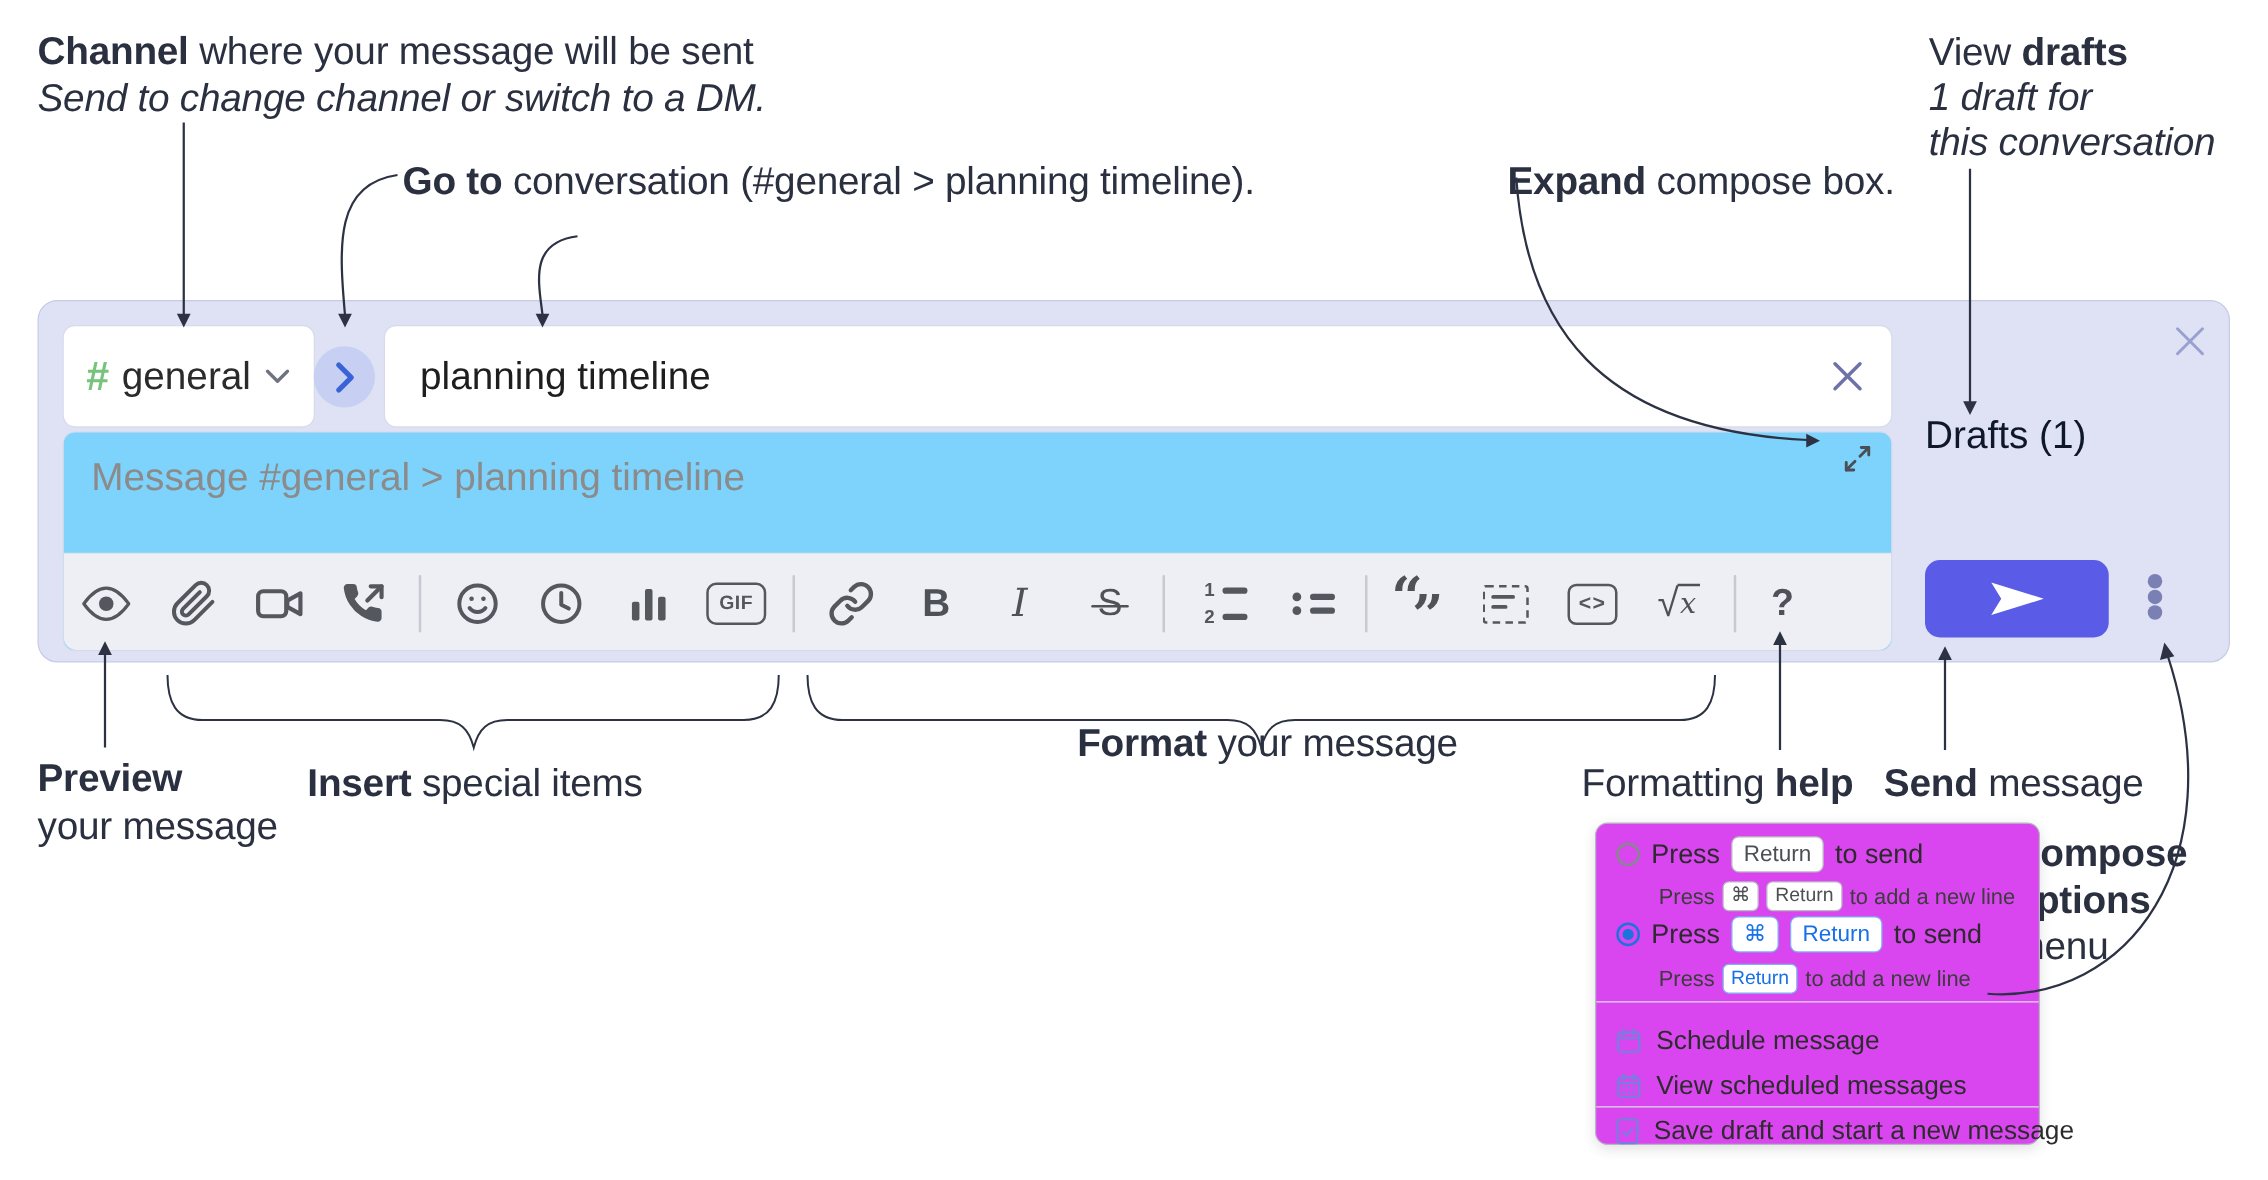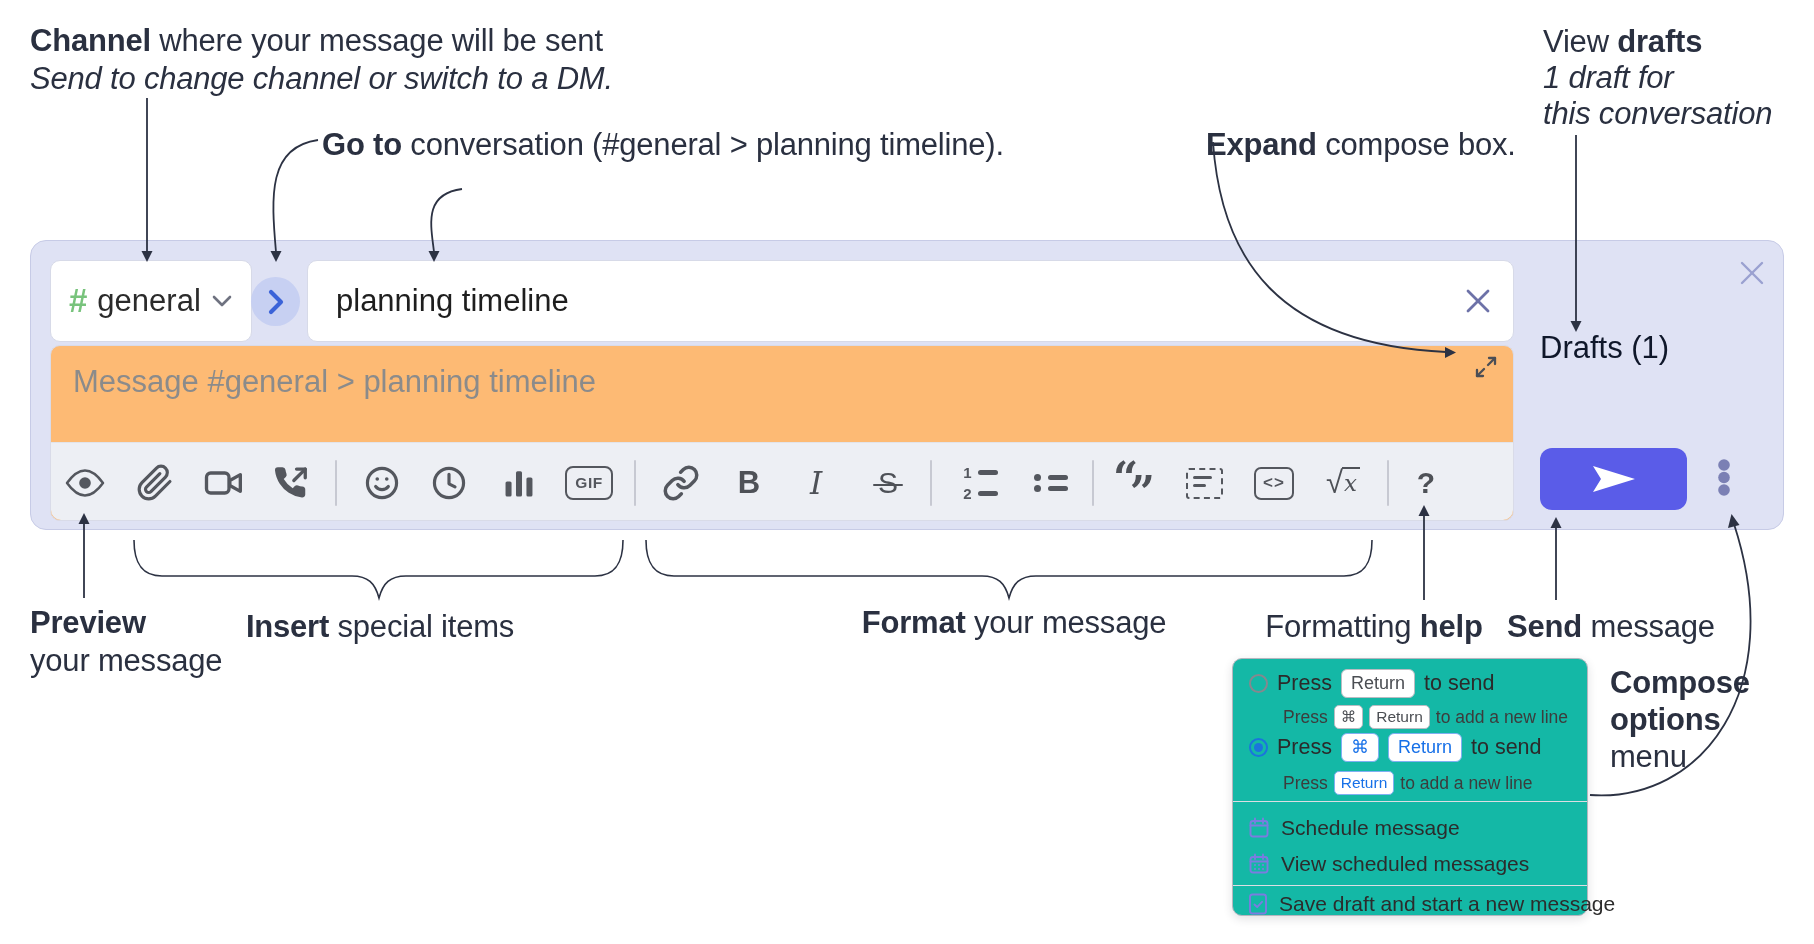--- a/index.html
+++ b/index.html
@@ -19,21 +19,21 @@
            padding:0 18px;cursor:pointer}
   .hash{font-size:33px;font-weight:700;color:#78c37c;margin-right:10px}
   .chname{font-size:31px;color:#2b2b2b}
   .gotobtn{position:absolute;left:251px;top:277px;width:49px;height:49px;border-radius:50%;
            background:#c7d0f2;display:flex;align-items:center;justify-content:center;cursor:pointer}
   .topicwrap{position:absolute;left:307px;top:260px;width:1207px;height:82px}
   .topicinput{width:100%;height:100%;background:#fff;border:1px solid #d7dae8;border-radius:10px;
               font-family:"Liberation Sans",sans-serif;font-size:31px;color:#1e1e1e;padding:0 70px 0 28px;outline:none}
   .clearx{position:absolute;right:22px;top:27px;width:28px;height:28px;cursor:pointer}
   .closex{position:absolute;left:1738px;top:259px;width:28px;height:28px;cursor:pointer}
-  .msgbox{position:absolute;left:50px;top:345px;width:1464px;height:176px;background:#fdba74;
+  .msgbox{position:absolute;left:50px;top:345px;width:1464px;height:176px;background:#7dd3fc;
           border:1px solid #d9dbe8;border-radius:10px}
   .msgarea{position:absolute;left:0;top:0;width:100%;height:98px;border:none;outline:none;resize:none;
            background:transparent;border-radius:10px 10px 0 0;padding:18px 60px 0 22px;
            font-family:"Liberation Sans",sans-serif;font-size:31px;color:#222}
   .msgarea::placeholder{color:#8b8b8b;opacity:1}
   .expand{position:absolute;right:14px;top:8px;width:26px;height:26px;cursor:pointer}
   .tbar{position:absolute;left:0;bottom:0;width:100%;height:78px;background:#edeff4;
         border-top:1px solid #e2e4ea;border-radius:0 0 10px 10px}
   .ticon{position:absolute;top:115px;width:44px;height:44px;display:flex;align-items:center;
          justify-content:center;color:#54575e;cursor:pointer}
@@ -60,35 +60,35 @@
   .mathbox{display:flex;align-items:center;color:#4e5157}
   .msqrt{font-size:31px;font-weight:500}
   .mvar{font-family:"DejaVu Serif",serif;font-style:italic;font-size:23px;border-top:2.4px solid #4e5157;
         padding:1px 3px 0 2px;margin-left:-1px;transform:translateY(-2px)}
   .drafts{position:absolute;left:1540px;top:330px;font-size:31px;color:#0f172a;cursor:pointer;white-space:nowrap}
   .sendbtn{position:absolute;left:1540px;top:448px;width:147px;height:62px;border-radius:12px;
            background:#5a5ce8;display:flex;align-items:center;justify-content:center;cursor:pointer;border:none}
   .dots{position:absolute;left:1711px;top:456px;width:26px;height:44px;cursor:pointer}
 
   
-  .popup{position:absolute;left:1232px;top:658px;width:356px;height:258px;background:#14b8a6;
+  .popup{position:absolute;left:1276px;top:658px;width:356px;height:258px;background:#d946ef;
          border:1.5px solid #b4b7bf;border-radius:10px;box-shadow:0 3px 10px rgba(40,40,60,.14)}
   .prow{position:absolute;left:16px;right:10px;display:flex;align-items:center;gap:9px;
         font-size:21.5px;color:#2b2b2b;white-space:nowrap;cursor:pointer}
   .psub{position:absolute;left:50px;right:8px;display:flex;align-items:center;gap:6px;
         font-size:17.5px;color:#3c3c3c;white-space:nowrap}
   .radio{width:19px;height:19px;border:2px solid #85888e;border-radius:50%;flex:0 0 auto;position:relative}
   .radio.sel{border-color:#1b74dd}
   .radio.sel::after{content:"";position:absolute;inset:3px;background:#1b74dd;border-radius:50%}
   .kbd{display:inline-block;border:1.5px solid #b9bcc2;border-radius:6px;padding:0 9px;
        font-size:18px;line-height:27px;color:#4b4e53;background:#fff}
   .kbd.sm{font-size:15.5px;line-height:22px;padding:0 6px;border-radius:5px}
   .kbd.blue{border-color:#7fb0f2;color:#1670e8}
   .psep{position:absolute;left:0;right:0;border-top:1px solid #dcdee3}
-  .pitem{position:absolute;left:14px;right:8px;display:flex;align-items:center;gap:10px;
+  .pitem{position:absolute;left:14px;right:8px;display:flex;align-items:flex-end;gap:10px;
          font-size:21px;color:#2c2c2c;white-space:nowrap;cursor:pointer}
   .pitem svg{flex:0 0 auto;stroke:#7b7ce0;fill:none;stroke-linecap:round;stroke-linejoin:round}
 
   .overlay{position:absolute;left:0;top:0;pointer-events:none}
 </style>
 </head>
 <body>
 
 <div class="page">
 
@@ -114,21 +114,21 @@
 
   <div class="ann" style="left:30px;top:604px">
     <div class="b">Preview</div>
     <div>your message</div>
   </div>
 
   <div class="ann ctr" style="left:380px;top:608px">
     <span class="b">Insert</span><span> special items</span>
   </div>
 
-  <div class="ann ctr" style="left:1014px;top:604px">
+  <div class="ann ctr" style="left:1014px;top:576px">
     <span class="b">Format</span><span> your message</span>
   </div>
 
   <div class="ann ctr" style="left:1374px;top:608px">
     <span>Formatting </span><span class="b">help</span>
   </div>
 
   <div class="ann ctr" style="left:1611px;top:608px">
     <span class="b">Send</span><span> message</span>
   </div>

